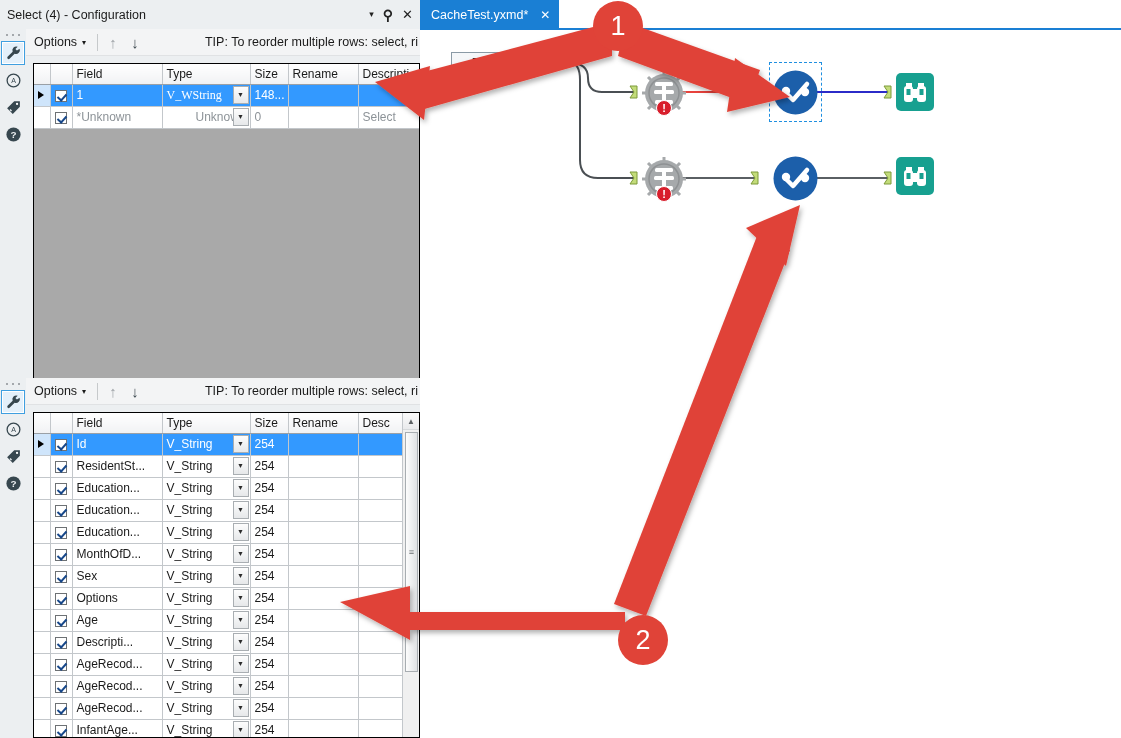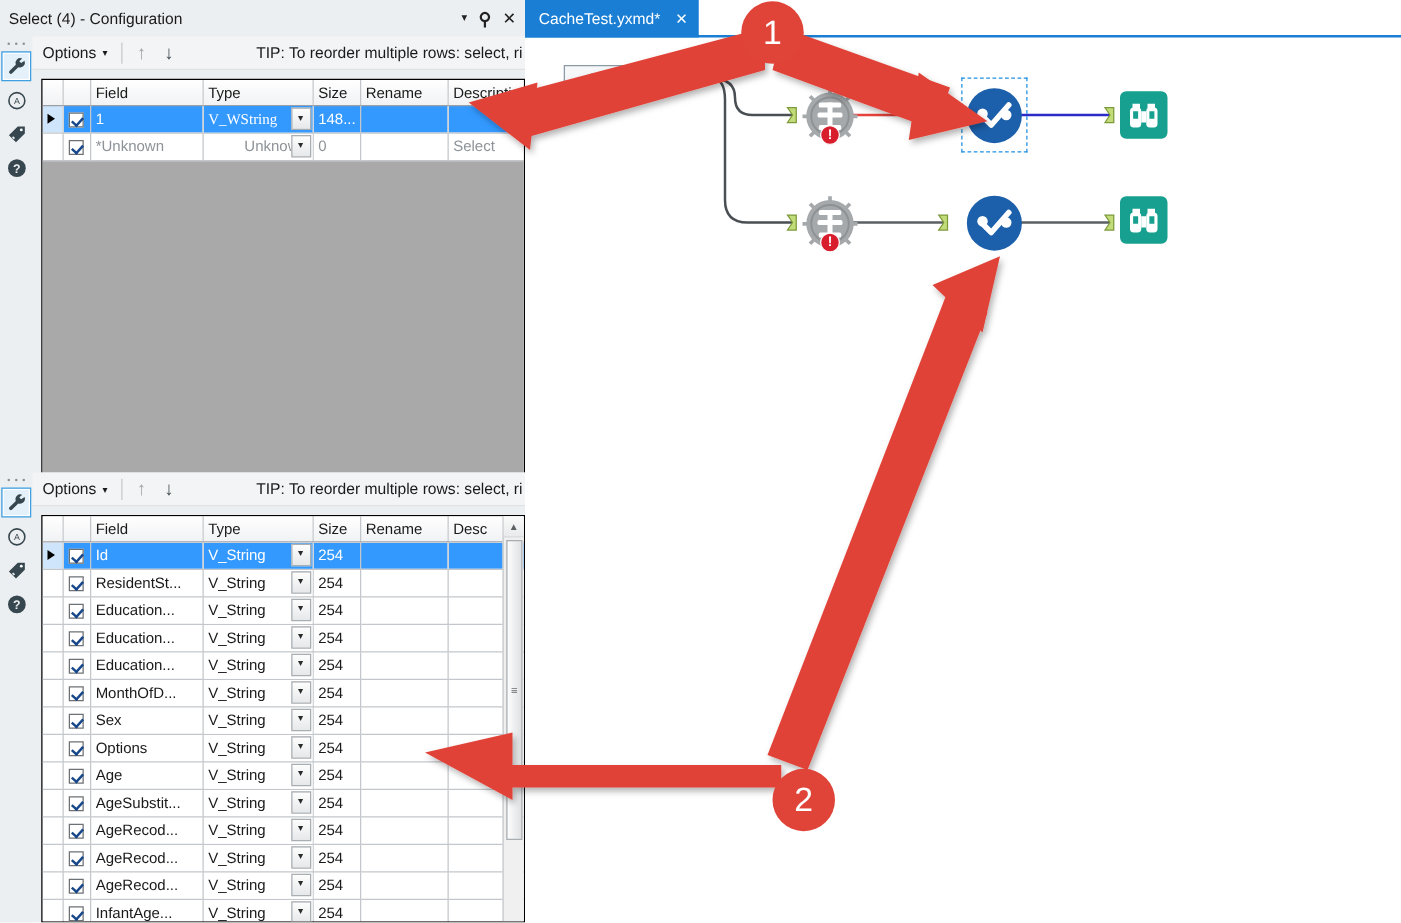--- a/index.html
+++ b/index.html
@@ -490,21 +490,21 @@
                 <td class="c-chk"><span class="cbx"></span></td>
                 <td style="width: 90px;">Age</td>
                 <td class="c-type" style="width: 88px;">V_String<span class="dd-btn">▼</span></td>
                 <td style="width: 38px;">254</td>
                 <td style="width: 70px;"></td>
                 <td style="width: 63px;"></td>
               </tr>
               <tr class="">
                 <td class="c-marker"></td>
                 <td class="c-chk"><span class="cbx"></span></td>
-                <td style="width: 90px;">AgeSubstit...</td>
+                <td style="width: 90px;">Descripti...</td>
                 <td class="c-type" style="width: 88px;">V_String<span class="dd-btn">▼</span></td>
                 <td style="width: 38px;">254</td>
                 <td style="width: 70px;"></td>
                 <td style="width: 63px;"></td>
               </tr>
               <tr class="">
                 <td class="c-marker"></td>
                 <td class="c-chk"><span class="cbx"></span></td>
                 <td style="width: 90px;">AgeRecod...</td>
                 <td class="c-type" style="width: 88px;">V_String<span class="dd-btn">▼</span></td>

